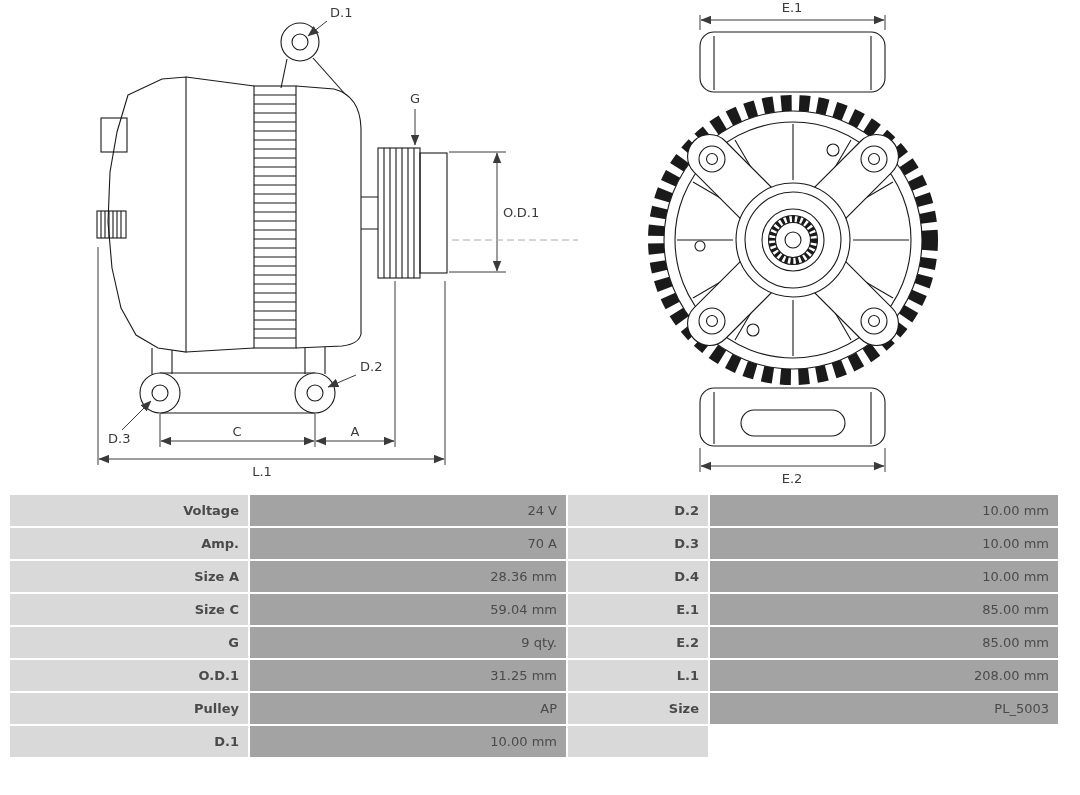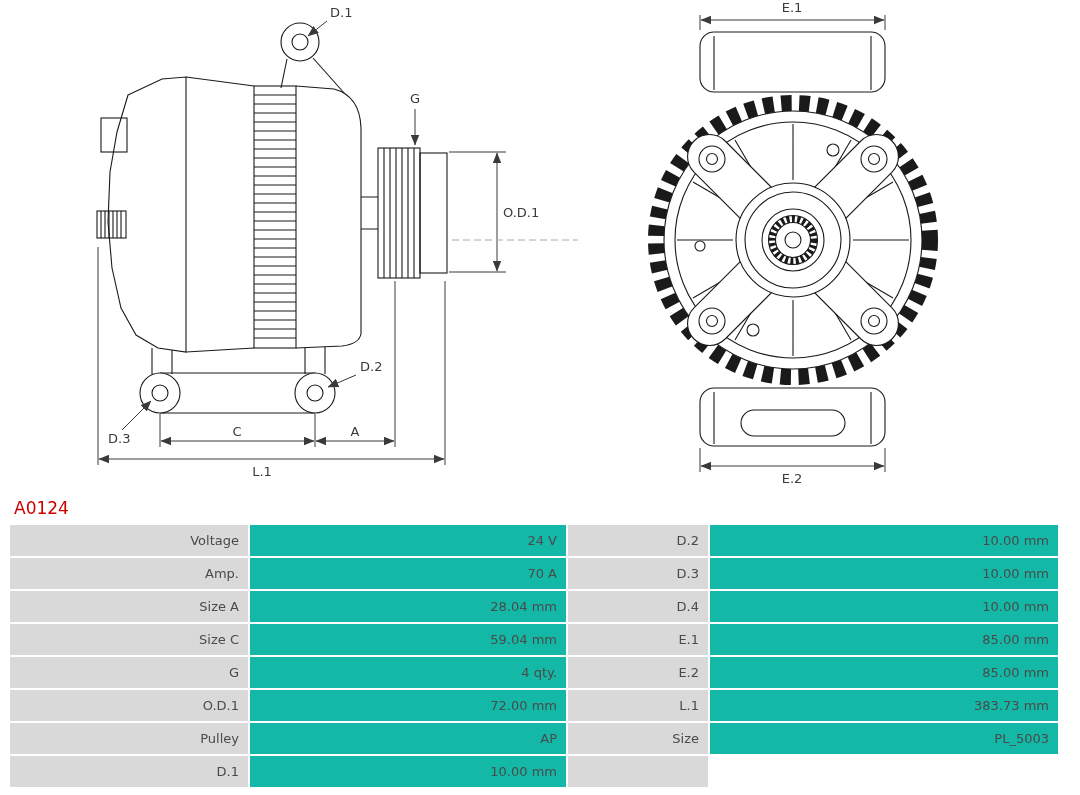--- a/index.html
+++ b/index.html
@@ -4,22 +4,22 @@
 <style>
   html,body{margin:0;padding:0;background:#fff;}
   body{width:1080px;height:795px;font-family:"DejaVu Sans","Liberation Sans",sans-serif;overflow:hidden;}
   .page{width:1080px;height:725px;position:relative;}
   .drawing-wrap{width:1080px;height:495px;}
   svg text{font-family:"DejaVu Sans","Liberation Sans",sans-serif;}
   .part-number{color:#cc0000;font-size:17px;line-height:20px;margin:3px 0 7px 14px;font-weight:400;}
   .spec-table{display:grid;grid-template-columns:238px 316px 140px 1fr;grid-auto-rows:31px;gap:2px;margin:0 22px 0 10px;background:#fff;}
   .row{display:contents;}
   .cell{font-size:13px;color:#4a4a4a;line-height:31px;text-align:right;padding-right:9px;overflow:hidden;white-space:nowrap;}
-  .cell.label{background:#d9d9d9;}
-  .cell.value{background:#14b8a6;}
+  .cell.label{background:#d9d9d9;font-weight:bold;}
+  .cell.value{background:#a3a3a3;}
   .cell.blank{background:transparent;}
 </style>
 </head>
 <body>
 
 <div class="page">
 
   <div class="drawing-wrap">
     <svg width="1080" height="495" viewBox="0 0 1080 495" xmlns="http://www.w3.org/2000/svg">
       <defs>
@@ -168,58 +168,57 @@
         <text x="108" y="443">D.3</text>
         <text x="237" y="436" text-anchor="middle">C</text>
         <text x="355" y="436" text-anchor="middle">A</text>
         <text x="262" y="476" text-anchor="middle">L.1</text>
         <text x="792" y="12" text-anchor="middle">E.1</text>
         <text x="792" y="483" text-anchor="middle">E.2</text>
       </g>
     </svg>
   </div>
 
-  <div class="part-number">A0124</div>
 
   <div class="spec-table">
     <div class="row">
       <div class="cell label">Voltage</div>
       <div class="cell value">24 V</div>
       <div class="cell label">D.2</div>
       <div class="cell value">10.00 mm</div>
     </div>
     <div class="row">
       <div class="cell label">Amp.</div>
       <div class="cell value">70 A</div>
       <div class="cell label">D.3</div>
       <div class="cell value">10.00 mm</div>
     </div>
     <div class="row">
       <div class="cell label">Size A</div>
-      <div class="cell value">28.04 mm</div>
+      <div class="cell value">28.36 mm</div>
       <div class="cell label">D.4</div>
       <div class="cell value">10.00 mm</div>
     </div>
     <div class="row">
       <div class="cell label">Size C</div>
       <div class="cell value">59.04 mm</div>
       <div class="cell label">E.1</div>
       <div class="cell value">85.00 mm</div>
     </div>
     <div class="row">
       <div class="cell label">G</div>
-      <div class="cell value">4 qty.</div>
+      <div class="cell value">9 qty.</div>
       <div class="cell label">E.2</div>
       <div class="cell value">85.00 mm</div>
     </div>
     <div class="row">
       <div class="cell label">O.D.1</div>
-      <div class="cell value">72.00 mm</div>
+      <div class="cell value">31.25 mm</div>
       <div class="cell label">L.1</div>
-      <div class="cell value">383.73 mm</div>
+      <div class="cell value">208.00 mm</div>
     </div>
     <div class="row">
       <div class="cell label">Pulley</div>
       <div class="cell value">AP</div>
       <div class="cell label">Size</div>
       <div class="cell value">PL_5003</div>
     </div>
     <div class="row">
       <div class="cell label">D.1</div>
       <div class="cell value">10.00 mm</div>

